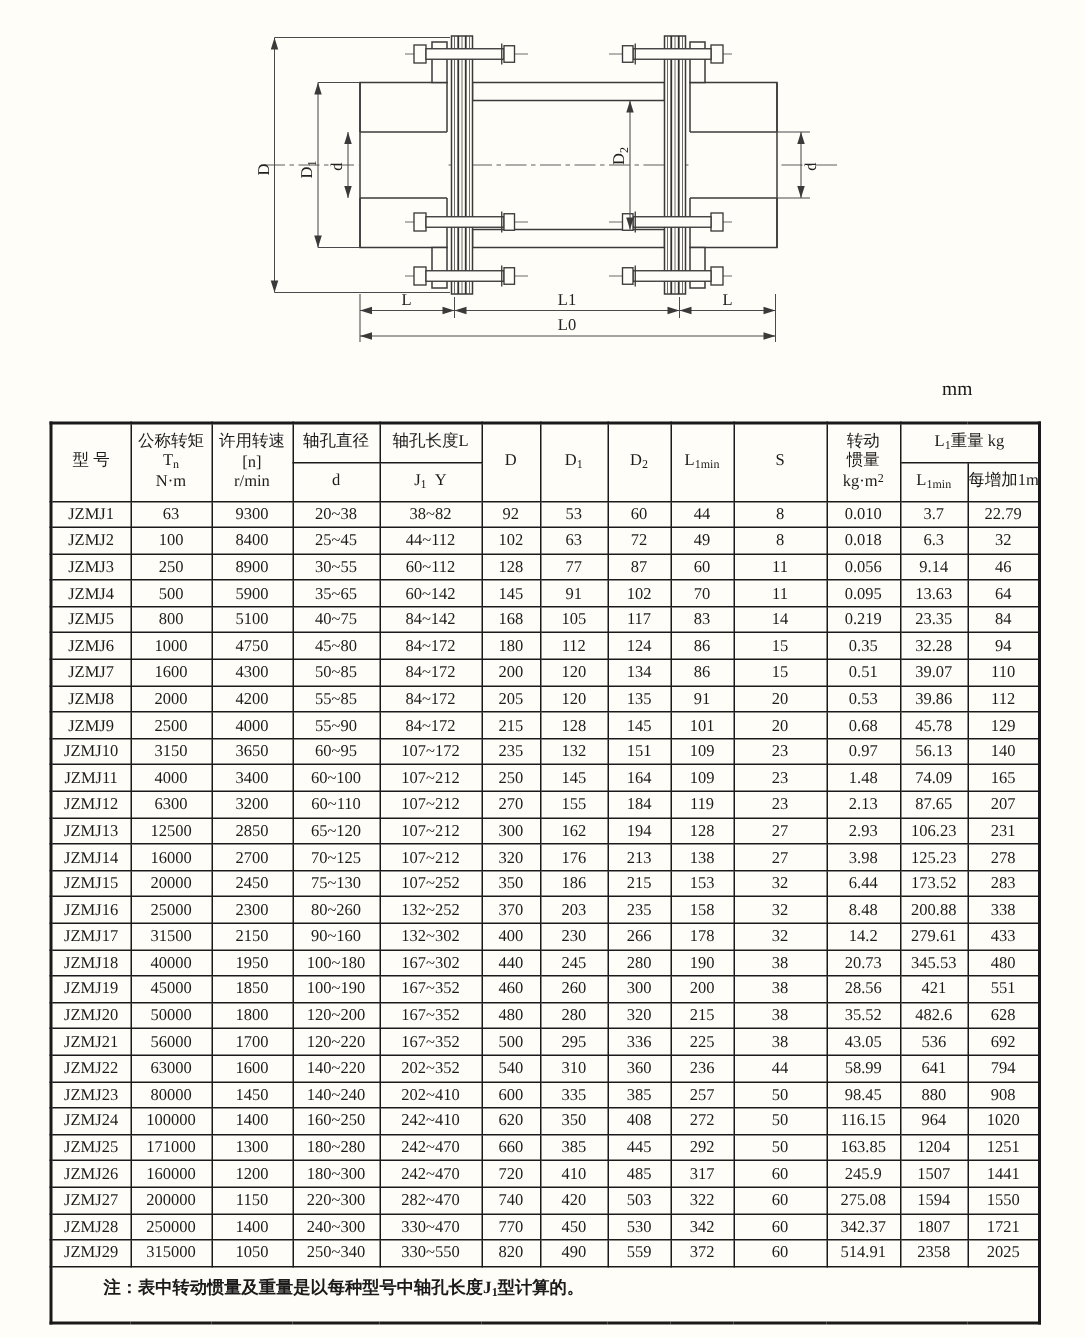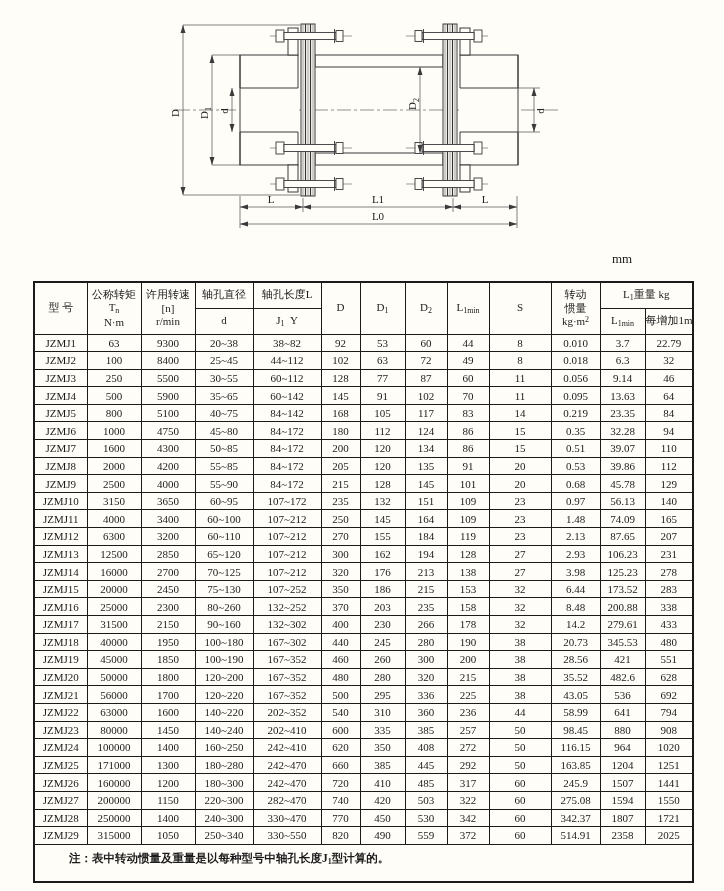--- a/index.html
+++ b/index.html
@@ -14,21 +14,21 @@
   .dwg-dim{stroke:#4a4a4a;stroke-width:.7;fill:none;}
   .dwg-fill{fill:#fffdf8;}
   .dwg-arrow{fill:#3a3a3a;stroke:none;}
   .dwg-text{font-family:"Liberation Serif","DejaVu Serif",serif;font-size:11px;fill:#222;}
   .dwg-sub{font-size:8px;}
   
   .title-row{position:absolute;top:249px;left:0;width:724px;height:22px;}
   .doc-title{position:absolute;left:0;width:724px;text-align:center;
              font-family:"Liberation Sans","DejaVu Sans",sans-serif;
              font-weight:bold;font-size:15px;letter-spacing:.5px;}
-  .unit{position:absolute;left:612px;top:2px;font-size:13px;}
+  .unit{position:absolute;left:628px;top:2px;font-size:13px;}
   
   .tablewrap{position:absolute;top:281px;left:33px;width:659px;}
   table{border-collapse:collapse;table-layout:fixed;width:659px;}
   th,td{border:1px solid #1a1a1a;text-align:center;vertical-align:middle;
         padding:0;font-weight:normal;overflow:hidden;white-space:nowrap;}
   table{border:2px solid #1a1a1a;}
   thead th{font-size:11px;line-height:1.25;margin-top:21px;}
   thead tr{height:26px;}
   tbody tr{height:17.6px;}
   tbody td{font-size:11px;}
@@ -277,21 +277,21 @@
             <td>72</td>
             <td>49</td>
             <td>8</td>
             <td>0.018</td>
             <td>6.3</td>
             <td>32</td>
           </tr>
           <tr>
             <td>JZMJ3</td>
             <td>250</td>
-            <td>5500</td>
+            <td>8900</td>
             <td>30~55</td>
             <td>60~112</td>
             <td>128</td>
             <td>77</td>
             <td>87</td>
             <td>60</td>
             <td>11</td>
             <td>0.056</td>
             <td>9.14</td>
             <td>46</td>

